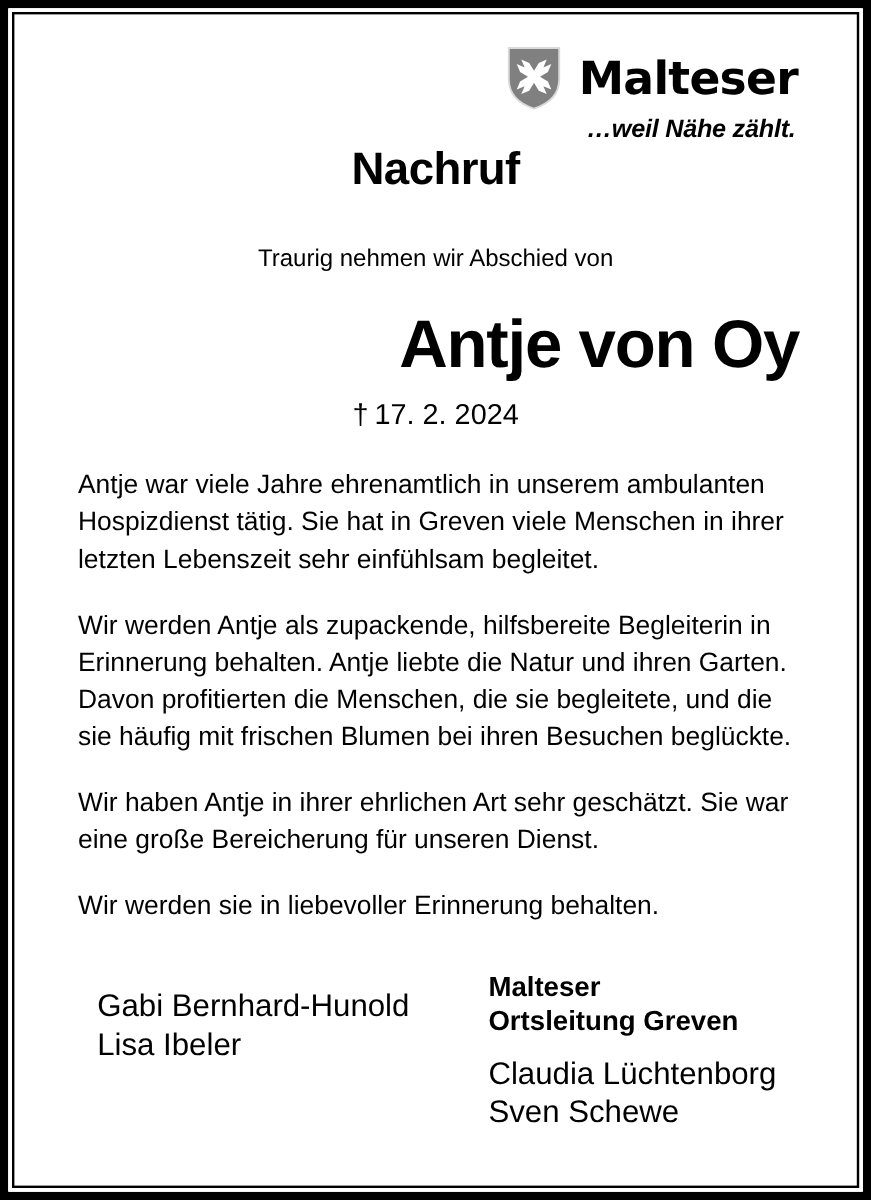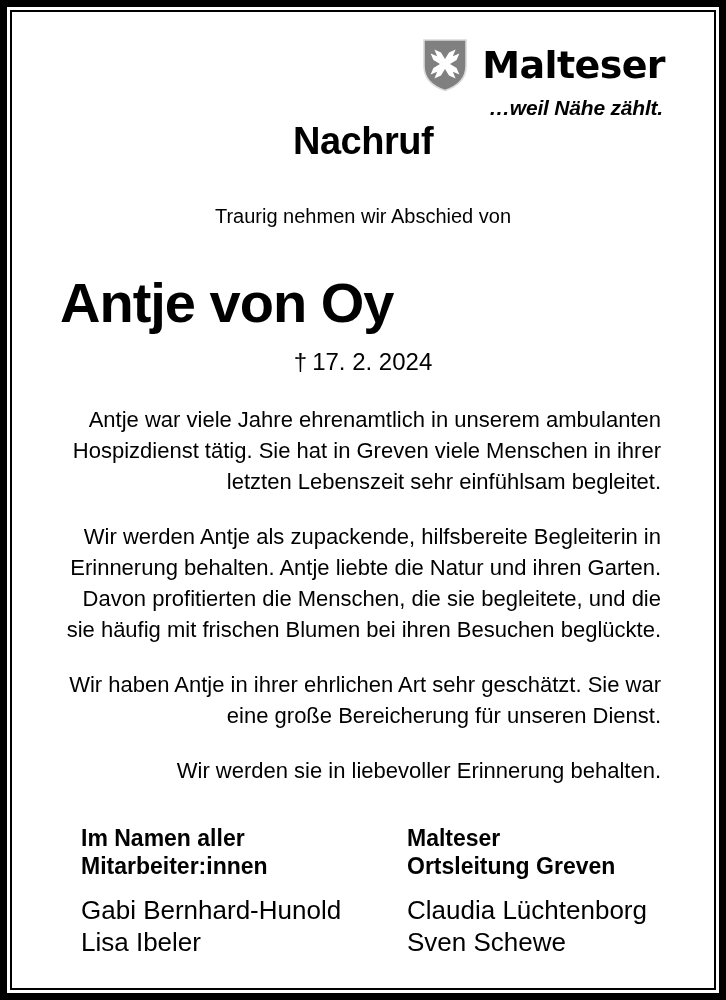--- a/index.html
+++ b/index.html
@@ -98,43 +98,43 @@
     line-height: 42px;
     letter-spacing: -0.5px;
   }
   .lead-line {
     text-align: center;
     font-size: 20px;
     line-height: 28px;
     margin-top: 40px;
   }
   .deceased-name {
-    text-align: left;
+    text-align: right;
     font-weight: bold;
     font-size: 56px;
     line-height: 62px;
     letter-spacing: -1px;
-    margin-top: 42px;
+    margin-top: 26px;
   }
   .death-date {
     text-align: center;
     font-size: 24px;
     line-height: 28px;
     margin-top: 14px;
   }
   .death-date .dagger {
     margin-right: 5px;
   }
 
   
   .eulogy {
     margin-top: 28px;
   }
   .eulogy p {
-    text-align: right;
+    text-align: left;
     font-size: 22px;
     line-height: 31px;
     margin: 0 0 24px 0;
     padding: 0 5px;
   }
   .eulogy p:last-child {
     margin-bottom: 0;
   }
 
   
@@ -199,24 +199,20 @@
 
   <div class="eulogy">
     <p>Antje war viele Jahre ehrenamtlich in unserem ambulanten Hospizdienst tätig. Sie hat in Greven viele Menschen in ihrer letzten Lebenszeit sehr einfühlsam begleitet.</p>
     <p>Wir werden Antje als zupackende, hilfsbereite Begleiterin in Erinnerung behalten. Antje liebte die Natur und ihren Garten. Davon profitierten die Menschen, die sie begleitete, und die sie häufig mit frischen Blumen bei ihren Besuchen beglückte.</p>
     <p>Wir haben Antje in ihrer ehrlichen Art sehr geschätzt. Sie war eine große Bereicherung für unseren Dienst.</p>
     <p>Wir werden sie in liebevoller Erinnerung behalten.</p>
   </div>
 
   <div class="signatories">
     <div class="sig-col">
-      <div class="sig-heading">
-        <div>Im Namen aller</div>
-        <div>Mitarbeiter:innen</div>
-      </div>
       <div class="sig-names">
         <div class="sig-name">Gabi Bernhard-Hunold</div>
         <div class="sig-name">Lisa Ibeler</div>
       </div>
     </div>
     <div class="sig-col">
       <div class="sig-heading">
         <div>Malteser</div>
         <div>Ortsleitung Greven</div>
       </div>

